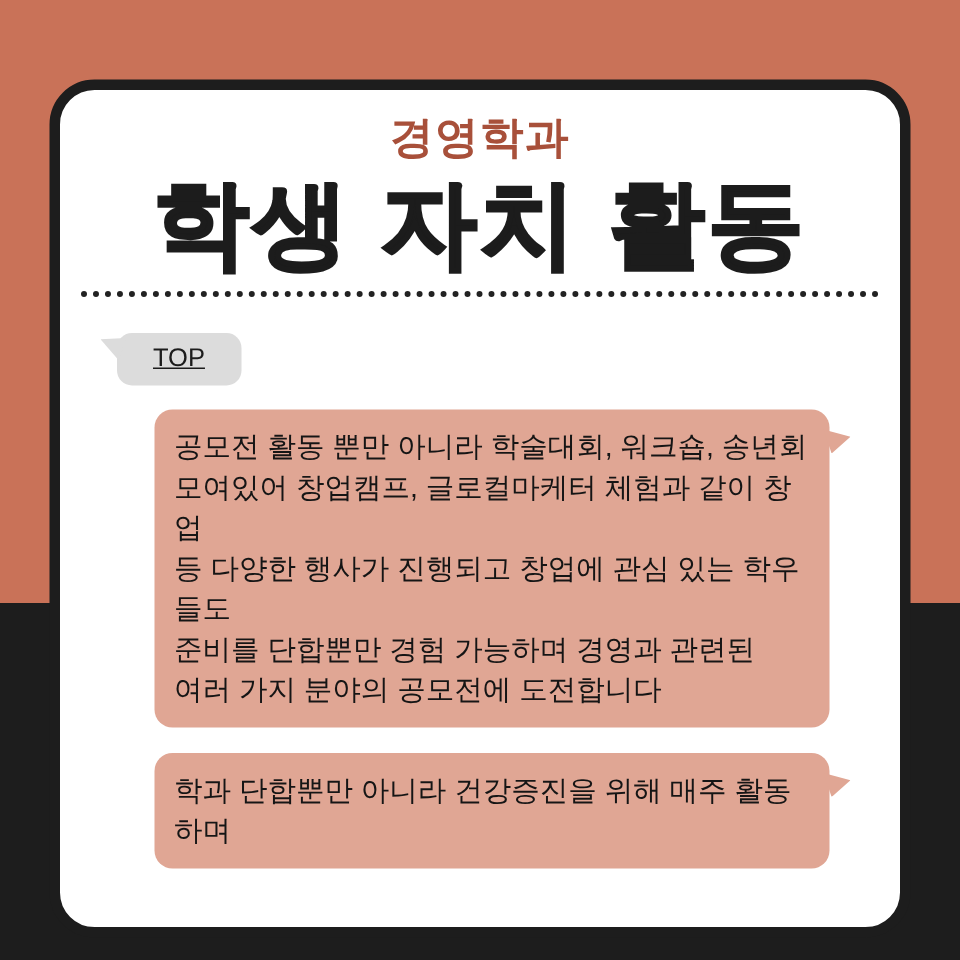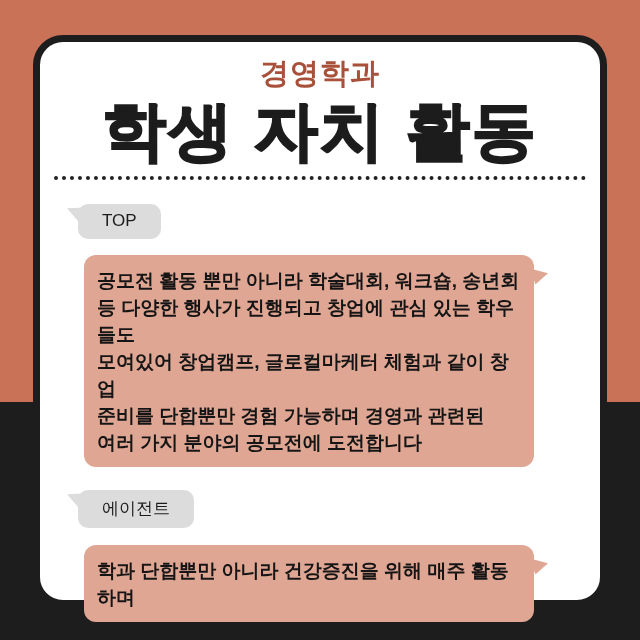--- a/index.html
+++ b/index.html
@@ -20,21 +20,21 @@
     left: 0; top: 0;
     width: 640px; height: 402px;
   }
   .bg-bottom {
     position: absolute;
     left: 0; top: 402px;
     width: 640px; height: 238px;
   }
   .card {
     position: absolute;
-    left: 33px; top: 35px;
+    left: 33px; top: 53px;
     width: 560px; height: 558px;
     background: #ffffff;
     border: 7px solid #1d1d1d;
     border-radius: 30px;
     box-sizing: content-box;
   }
   .kicker {
     margin-top: 12px;
     text-align: center;
     font-size: 29px;
@@ -59,39 +59,40 @@
   }
   .label-bubble {
     position: relative;
     display: inline-block;
     margin: 24px 0 0 38px;
     background: #dcdcdc;
     border-radius: 10px;
     padding: 7px 24px 8px 24px;
     font-size: 17px;
     color: #1c1c1c;
+    text-decoration: underline;
   }
   .label-bubble .tail {
     position: absolute;
     left: -11px;
     top: 3px;
     width: 17px;
     height: 15px;
     background: #dcdcdc;
     clip-path: polygon(0 5%, 100% 0, 72% 100%);
   }
   .speech-bubble {
     position: relative;
-    margin: 16px 0 0 44px;
+    margin: 16px 0 0 63px;
     width: 424px;
     background: #e0a694;
     border-radius: 12px;
     padding: 12px 13px 11px 13px;
     font-size: 19px;
-    font-weight: 700;
+    font-weight: 400;
     line-height: 27px;
     color: #151515;
   }
   .speech-bubble .tail {
     position: absolute;
     right: -14px;
     top: 13px;
     width: 18px;
     height: 16px;
     background: #e0a694;
@@ -116,31 +117,25 @@
 
     <div>
       <div class="label-bubble">
         <span class="tail"></span>
         <span>TOP</span>
       </div>
     </div>
     <div class="speech-bubble">
       <span class="tail"></span>
       <div>공모전 활동 뿐만 아니라 학술대회, 워크숍, 송년회</div>
+      <div>모여있어 창업캠프, 글로컬마케터 체험과 같이 창업</div>
       <div>등 다양한 행사가 진행되고 창업에 관심 있는 학우들도</div>
-      <div>모여있어 창업캠프, 글로컬마케터 체험과 같이 창업</div>
       <div>준비를 단합뿐만 경험 가능하며 경영과 관련된</div>
       <div>여러 가지 분야의 공모전에 도전합니다</div>
     </div>
 
-    <div>
-      <div class="label-bubble sec2-label">
-        <span class="tail"></span>
-        <span>에이전트</span>
-      </div>
-    </div>
     <div class="speech-bubble sec2-bubble">
       <span class="tail"></span>
       <div>학과 단합뿐만 아니라 건강증진을 위해 매주 활동하며</div>
 
     </div>
   </div>
 </div>
 
 </body></html>

